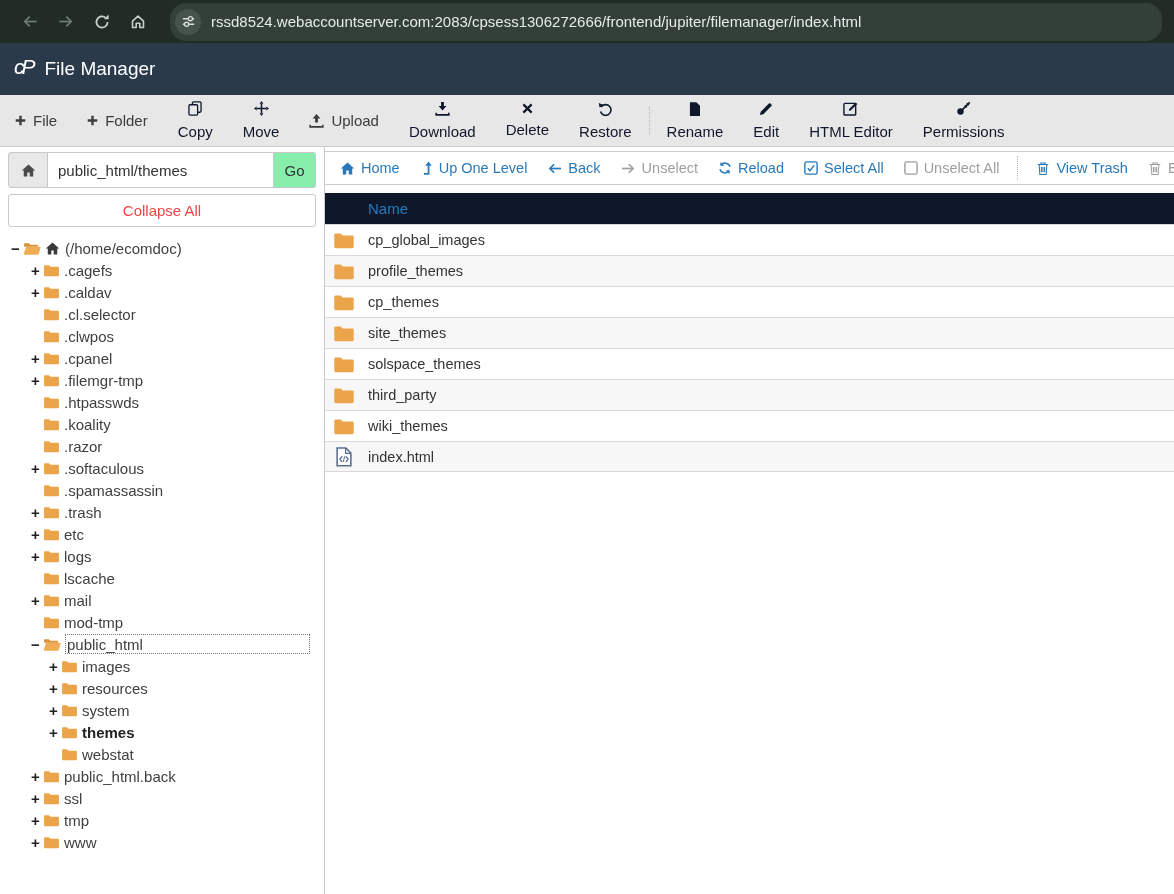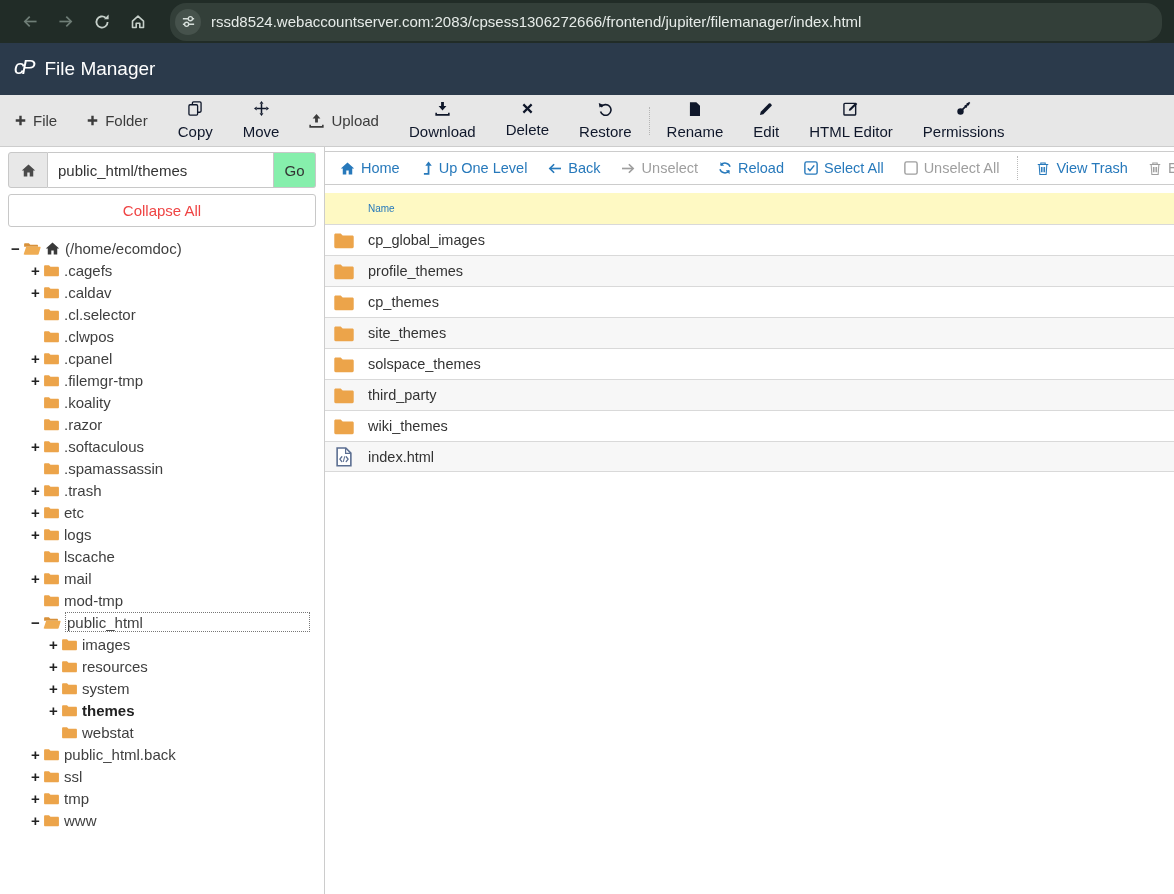--- a/index.html
+++ b/index.html
@@ -63,22 +63,22 @@
   
   .main { flex:1; overflow:hidden; }
   .nav-toolbar { margin-top:4px; height:34px; border-top:1px solid #CCC; border-bottom:1px solid #CCC;
     display:flex; align-items:center; font-size:14.5px; padding-left:15px; gap:20px;
     white-space:nowrap; overflow:hidden; background:#fff; }
   .nav-item { display:flex; align-items:center; gap:6px; color:#2779BB; cursor:pointer; flex:none; }
   .nav-item.disabled { color:#9E9E9E; cursor:default; }
   .nav-sep { border-left:1px dotted #BBB; height:24px; flex:none; margin:0 -2px; }
 
   .listing { margin-top:8px; }
-  .list-header { height:31px; background:#fef9c3; display:flex; align-items:center;
-    padding-left:43px; color:#2779BB; font-size:10px; }
+  .list-header { height:31px; background:#0f172a; display:flex; align-items:center;
+    padding-left:43px; color:#2779BB; font-size:15px; }
   .list-header span { cursor:pointer; }
   .file-row { height:31px; display:flex; align-items:center; padding-left:8px;
     border-top:1px solid #D9D9D9; font-size:14.5px; color:#333; cursor:pointer; }
   .file-row:nth-child(even) { background:#F7F7F7; }
   .file-row:last-child { border-bottom:1px solid #D9D9D9; }
   .row-icon { width:22px; margin-right:13px; flex:none; display:flex; justify-content:center; }
 </style>
 </head>
 <body>
 
@@ -315,20 +315,29 @@
           </span>
           <span class="lbl">.filemgr-tmp</span>
         </div>
         <div class="tree-row lv1">
           <span class="toggle"></span>
           <span class="icon f-icon">
             <svg width="17" height="13" viewBox="0 0 17 14">
               <path d="M.5 2.5c0-.7.5-1.2 1.2-1.2h4.1l1.6 1.6h8c.6 0 1.1.5 1.1 1.1v8.2c0 .6-.5 1.1-1.1 1.1H1.6c-.6 0-1.1-.5-1.1-1.1z" fill="#ECA44A"></path>
             </svg>
           </span>
+          <span class="lbl">.htpasswds</span>
+        </div>
+        <div class="tree-row lv1">
+          <span class="toggle"></span>
+          <span class="icon f-icon">
+            <svg width="17" height="13" viewBox="0 0 17 14">
+              <path d="M.5 2.5c0-.7.5-1.2 1.2-1.2h4.1l1.6 1.6h8c.6 0 1.1.5 1.1 1.1v8.2c0 .6-.5 1.1-1.1 1.1H1.6c-.6 0-1.1-.5-1.1-1.1z" fill="#ECA44A"></path>
+            </svg>
+          </span>
           <span class="lbl">.koality</span>
         </div>
         <div class="tree-row lv1">
           <span class="toggle"></span>
           <span class="icon f-icon">
             <svg width="17" height="13" viewBox="0 0 17 14">
               <path d="M.5 2.5c0-.7.5-1.2 1.2-1.2h4.1l1.6 1.6h8c.6 0 1.1.5 1.1 1.1v8.2c0 .6-.5 1.1-1.1 1.1H1.6c-.6 0-1.1-.5-1.1-1.1z" fill="#ECA44A"></path>
             </svg>
           </span>
           <span class="lbl">.razor</span>

